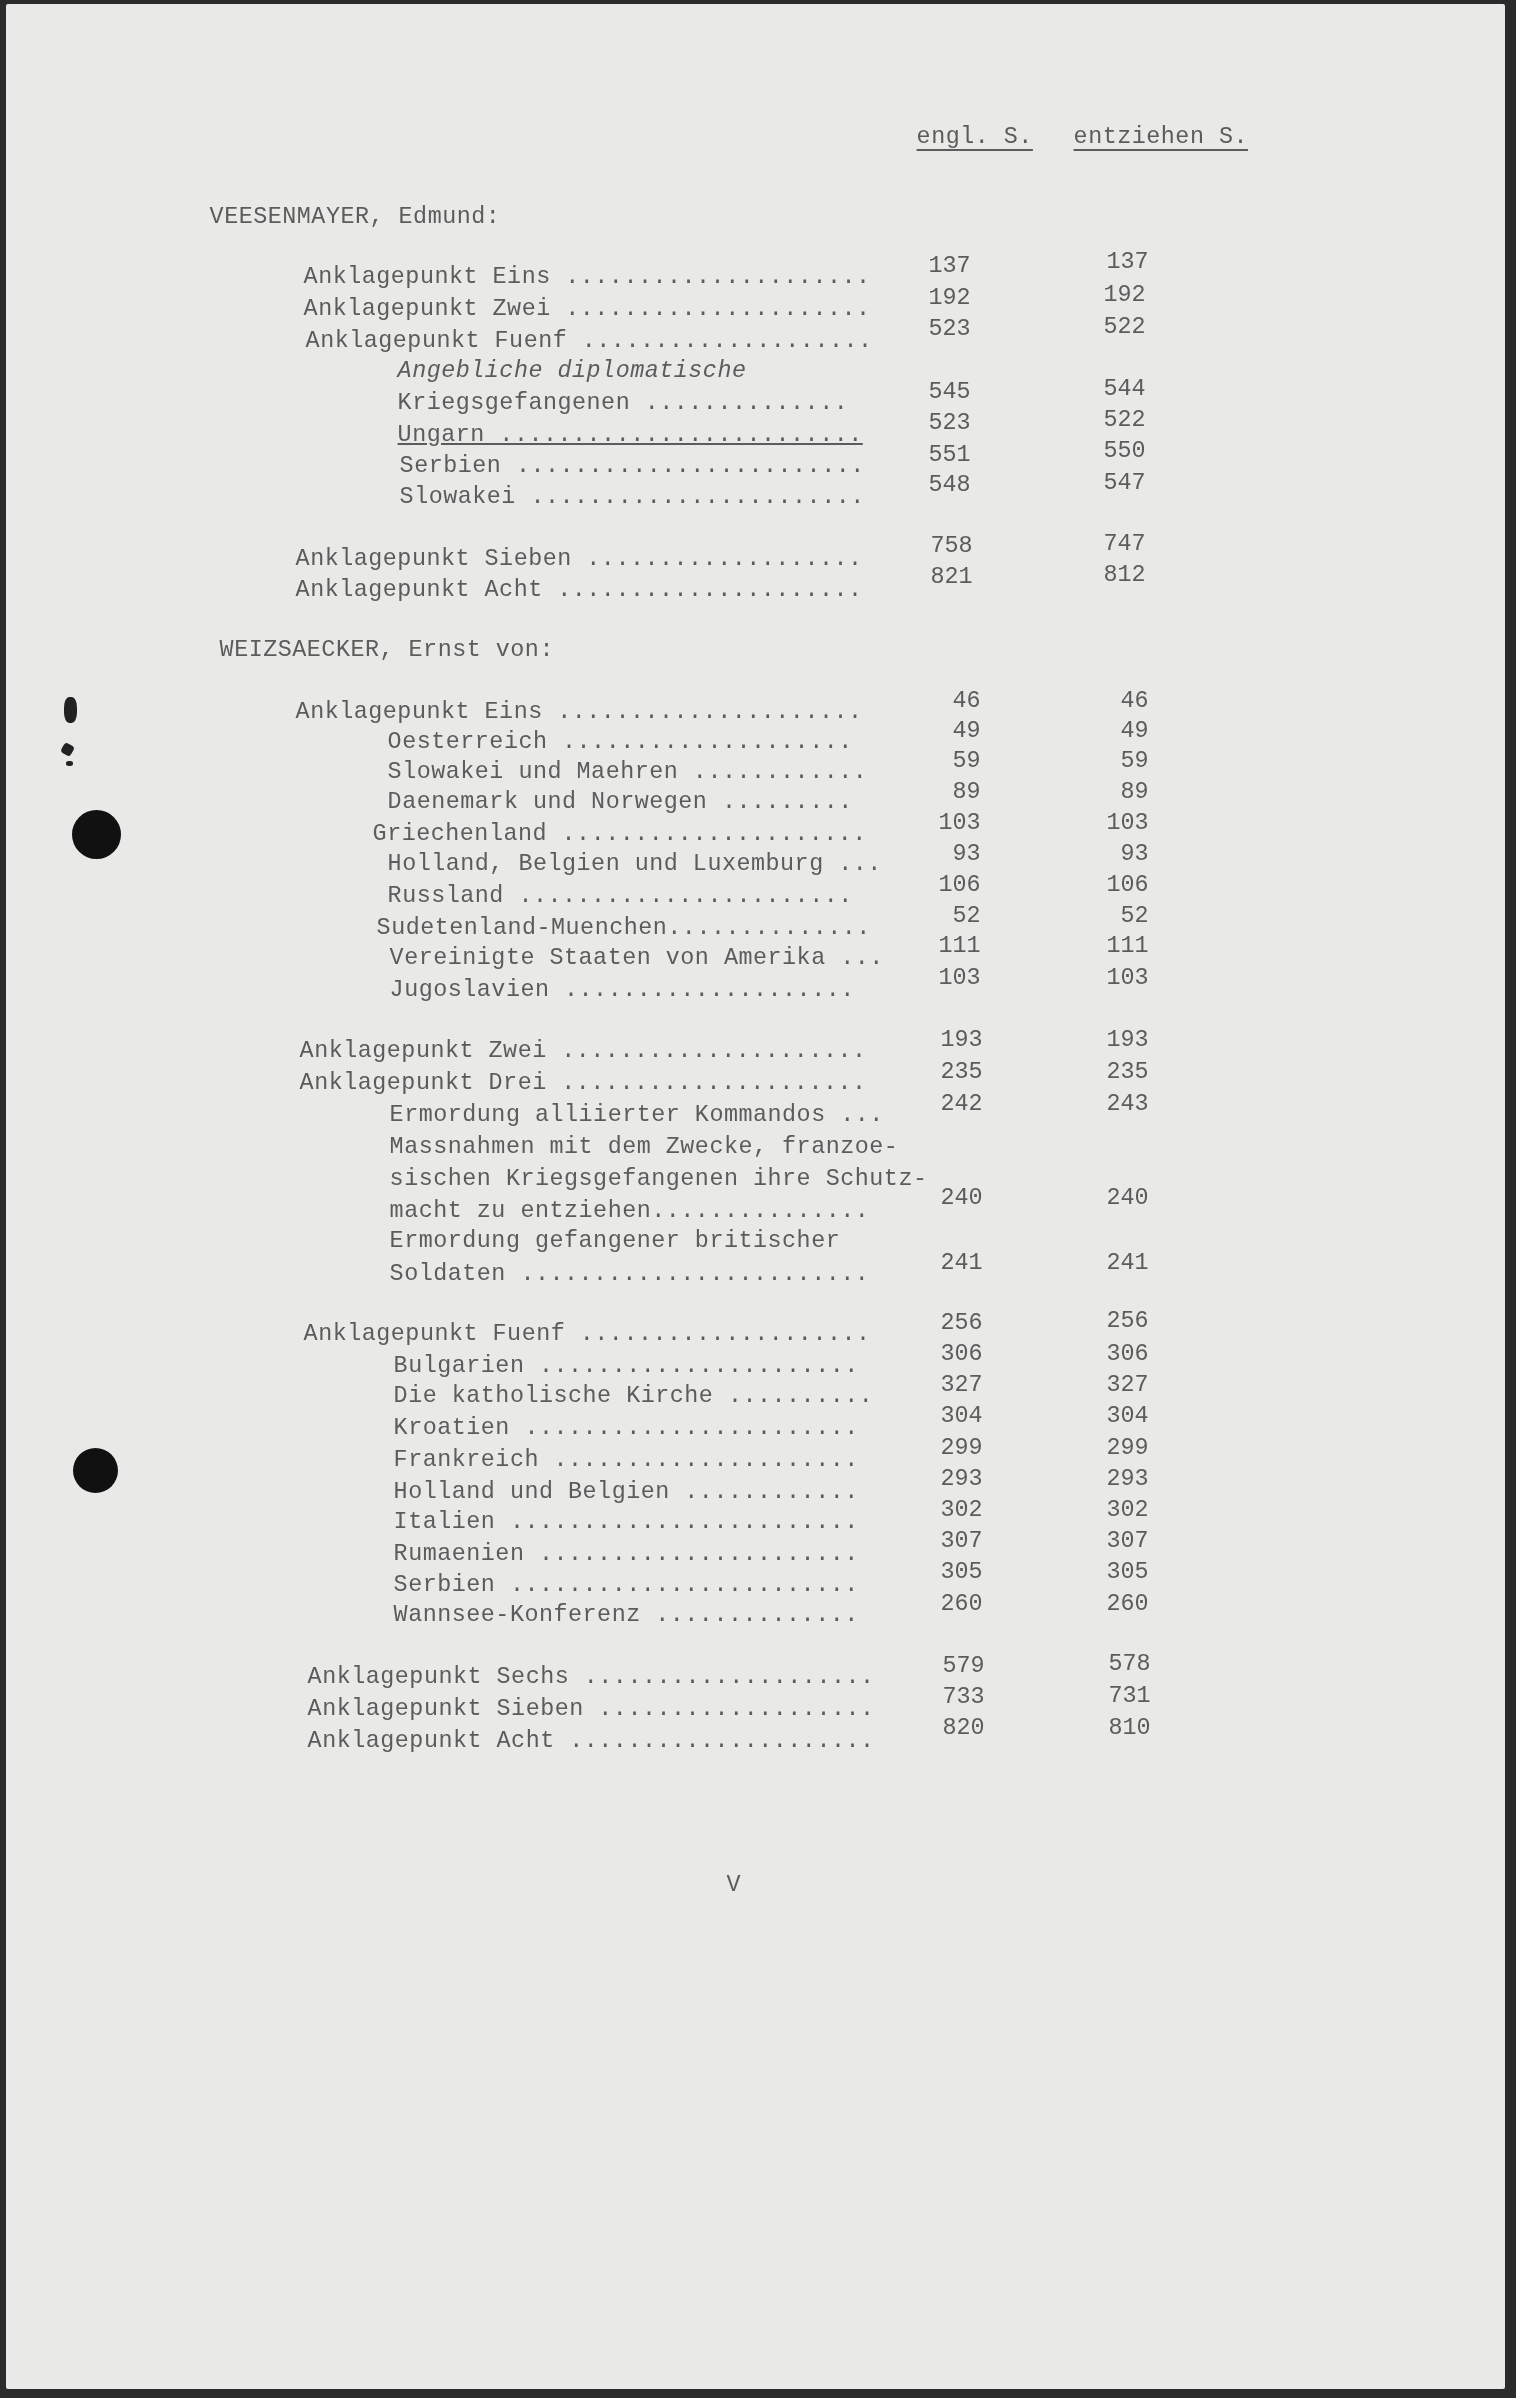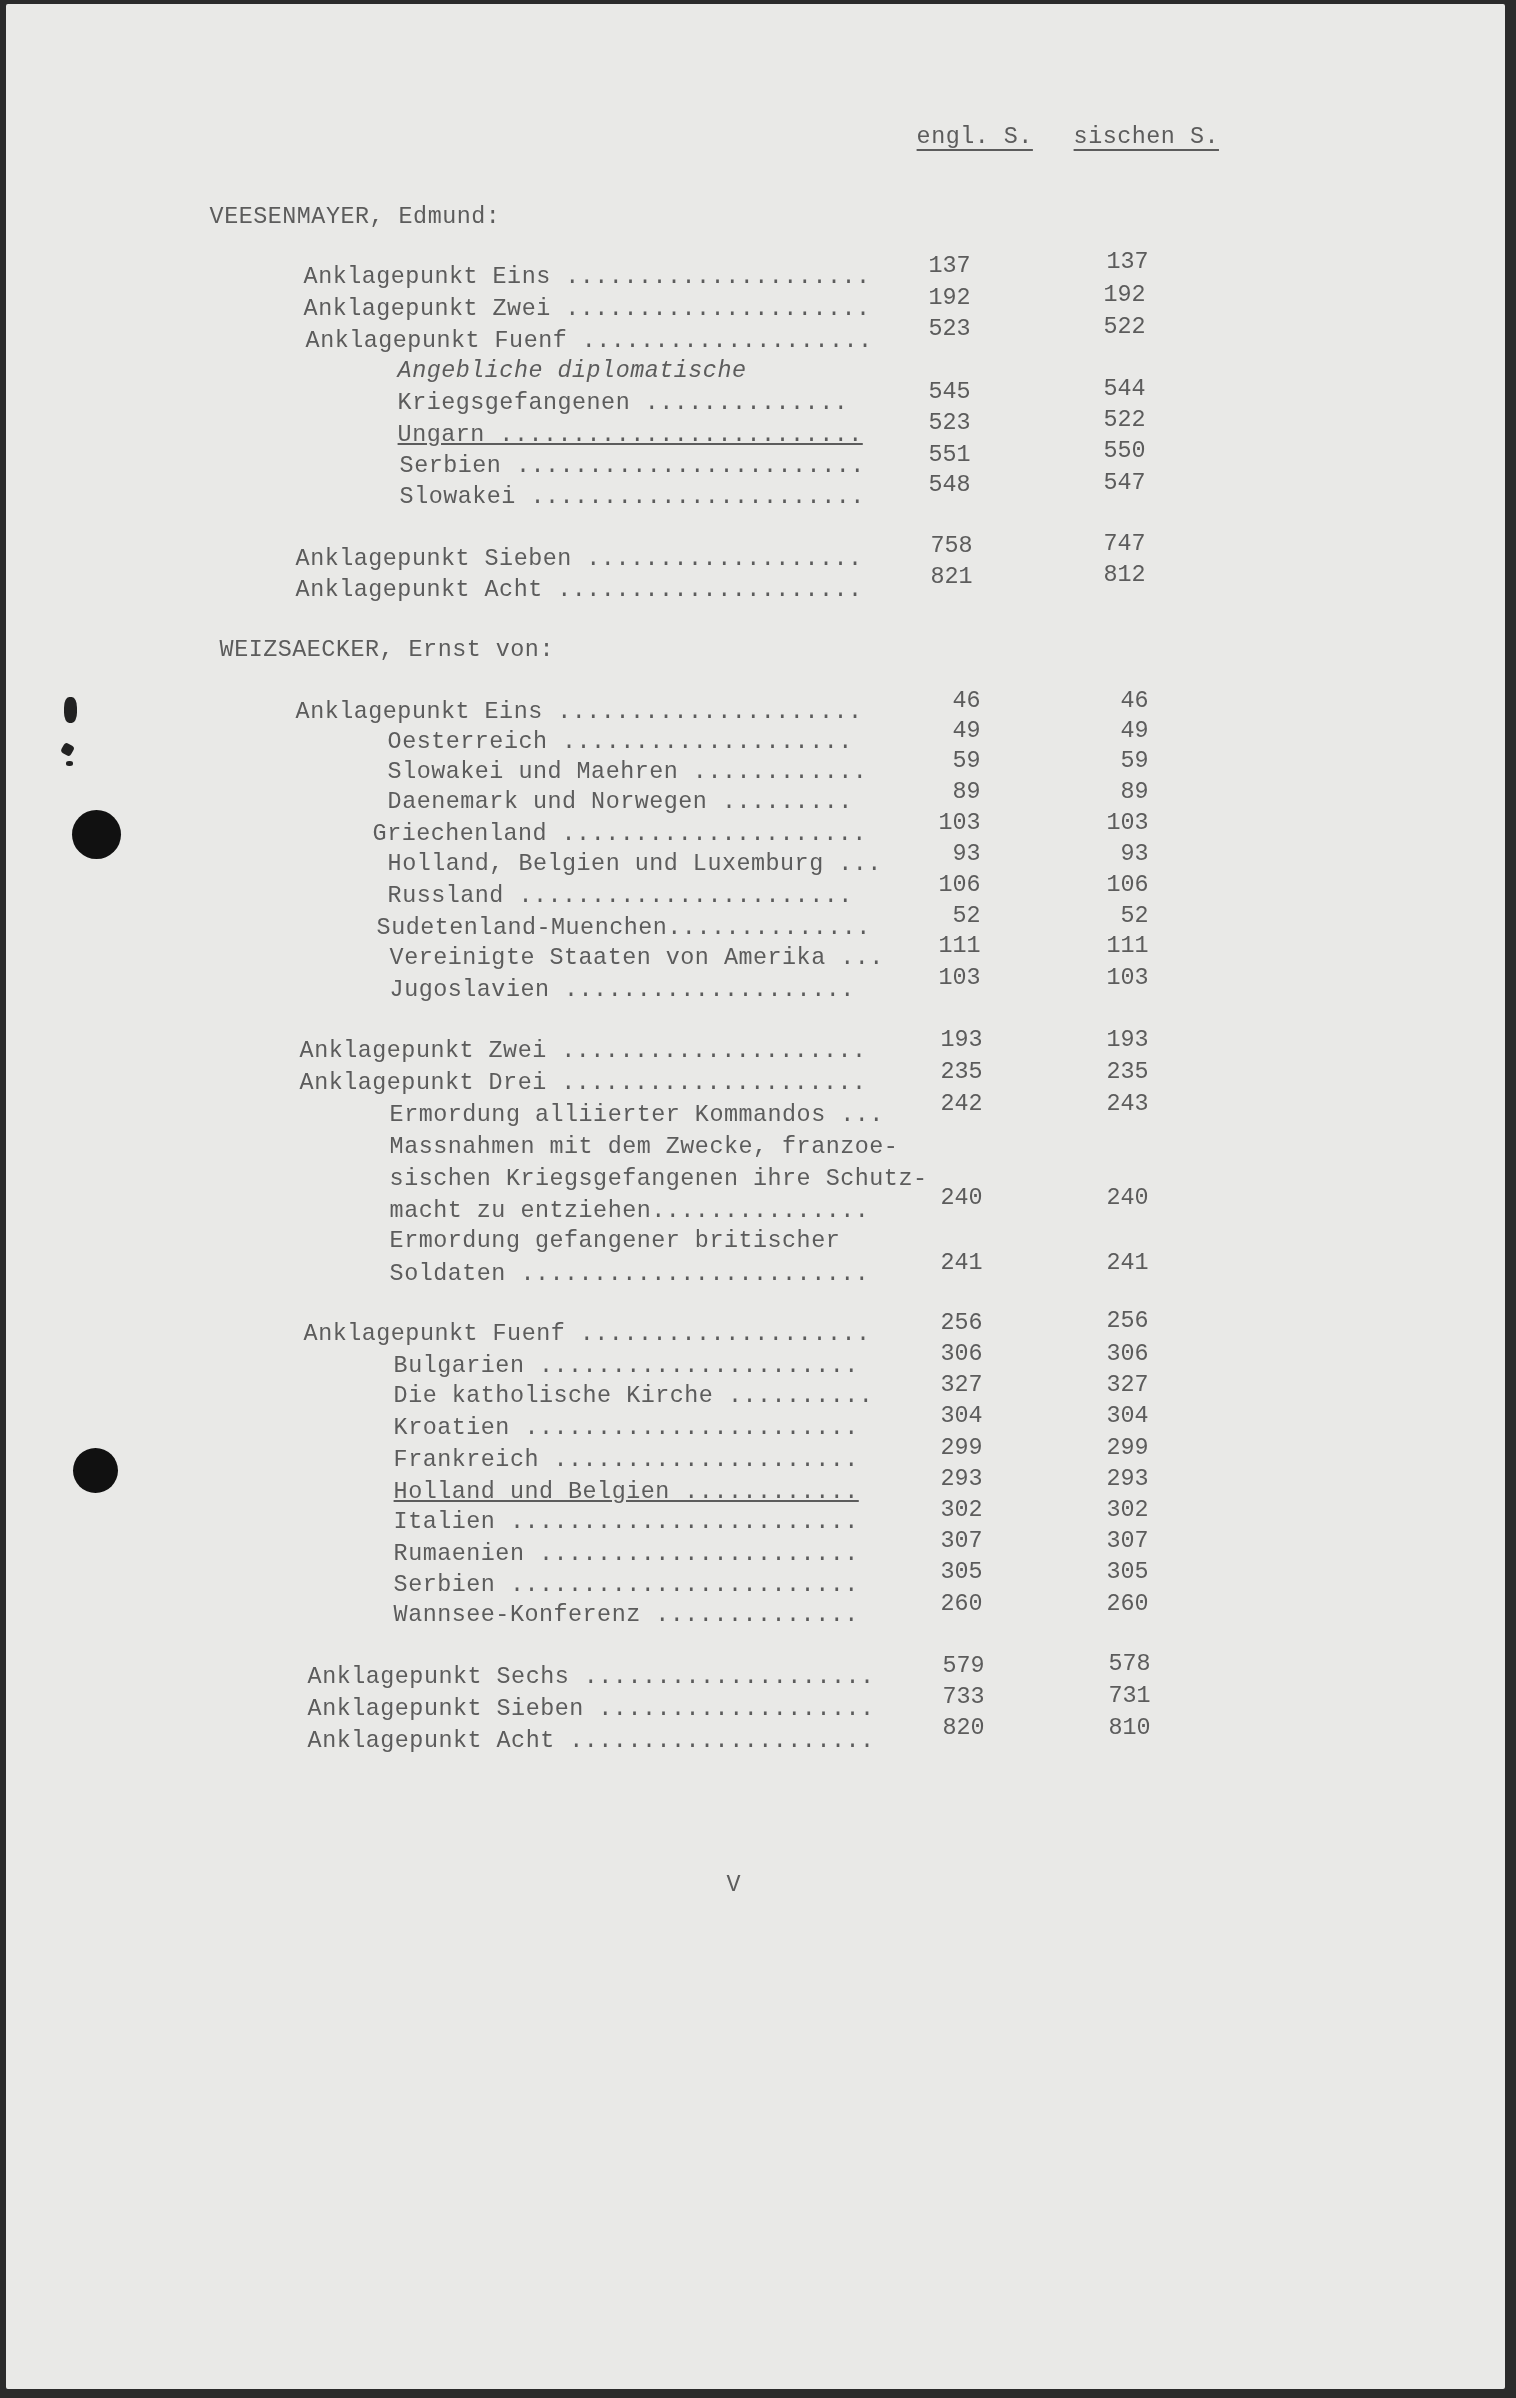--- a/index.html
+++ b/index.html
@@ -36,21 +36,21 @@
 
 <div class="page">
 
   <div class="tear" style="left:58px;top:693px;width:13px;height:26px;border-radius:40%;"></div>
   <div class="tear" style="left:56px;top:740px;width:11.2px;height:11.2px;border-radius:30%;transform:rotate(30deg);"></div>
   <div class="tear" style="left:60px;top:757px;width:7.5px;height:5.6px;border-radius:40%;"></div>
   <div class="hole" style="left:66px;top:806px;width:49px;height:49px;"></div>
   <div class="hole" style="left:67px;top:1444px;width:45px;height:45px;"></div>
 
   <div class="txt hdr" style="left:911px;top:120px;">engl. S.</div>
-  <div class="txt hdr" style="left:1068px;top:120px;">sischen S.</div>
+  <div class="txt hdr" style="left:1068px;top:120px;">entziehen S.</div>
 
   <div class="txt" style="left:204px;top:200px;">VEESENMAYER, Edmund:</div>
 
   <div>
     <div class="txt" style="left:298px;top:260px;">Anklagepunkt Eins .....................</div>
     <div class="num" style="left:899px;top:249px;">137</div>
     <div class="num" style="left:1077px;top:245px;">137</div>
   </div>
   <div>
     <div class="txt" style="left:298px;top:292px;">Anklagepunkt Zwei .....................</div>
@@ -203,21 +203,21 @@
     <div class="txt" style="left:388px;top:1411px;">Kroatien .......................</div>
     <div class="num" style="left:911px;top:1399px;">304</div>
     <div class="num" style="left:1077px;top:1399px;">304</div>
   </div>
   <div>
     <div class="txt" style="left:388px;top:1443px;">Frankreich .....................</div>
     <div class="num" style="left:911px;top:1431px;">299</div>
     <div class="num" style="left:1077px;top:1431px;">299</div>
   </div>
   <div>
-    <div class="txt" style="left:388px;top:1475px;text-decoration:underline;">Holland und Belgien ............</div>
+    <div class="txt" style="left:388px;top:1475px;">Holland und Belgien ............</div>
     <div class="num" style="left:911px;top:1462px;">293</div>
     <div class="num" style="left:1077px;top:1462px;">293</div>
   </div>
   <div>
     <div class="txt" style="left:388px;top:1505px;">Italien ........................</div>
     <div class="num" style="left:911px;top:1493px;">302</div>
     <div class="num" style="left:1077px;top:1493px;">302</div>
   </div>
   <div>
     <div class="txt" style="left:388px;top:1537px;">Rumaenien ......................</div>

